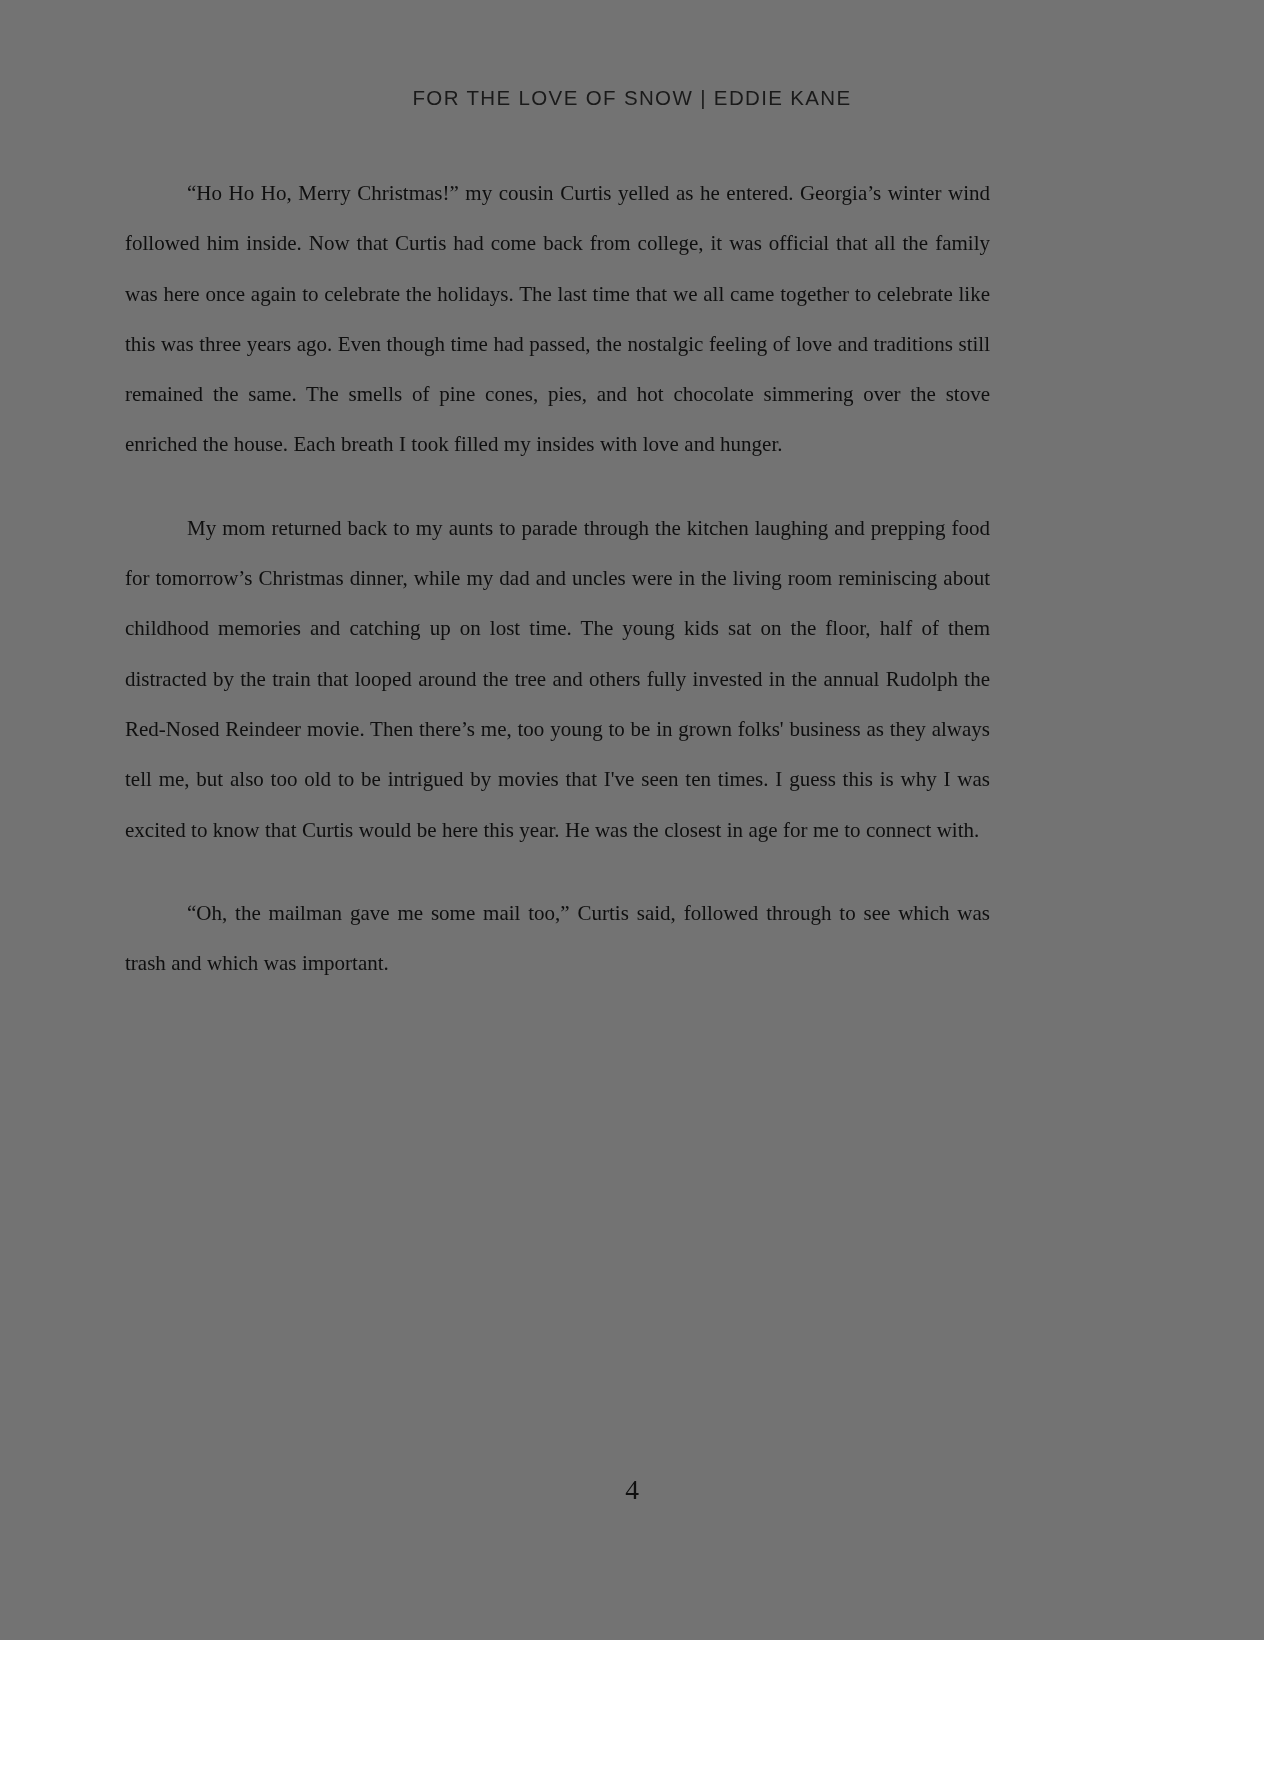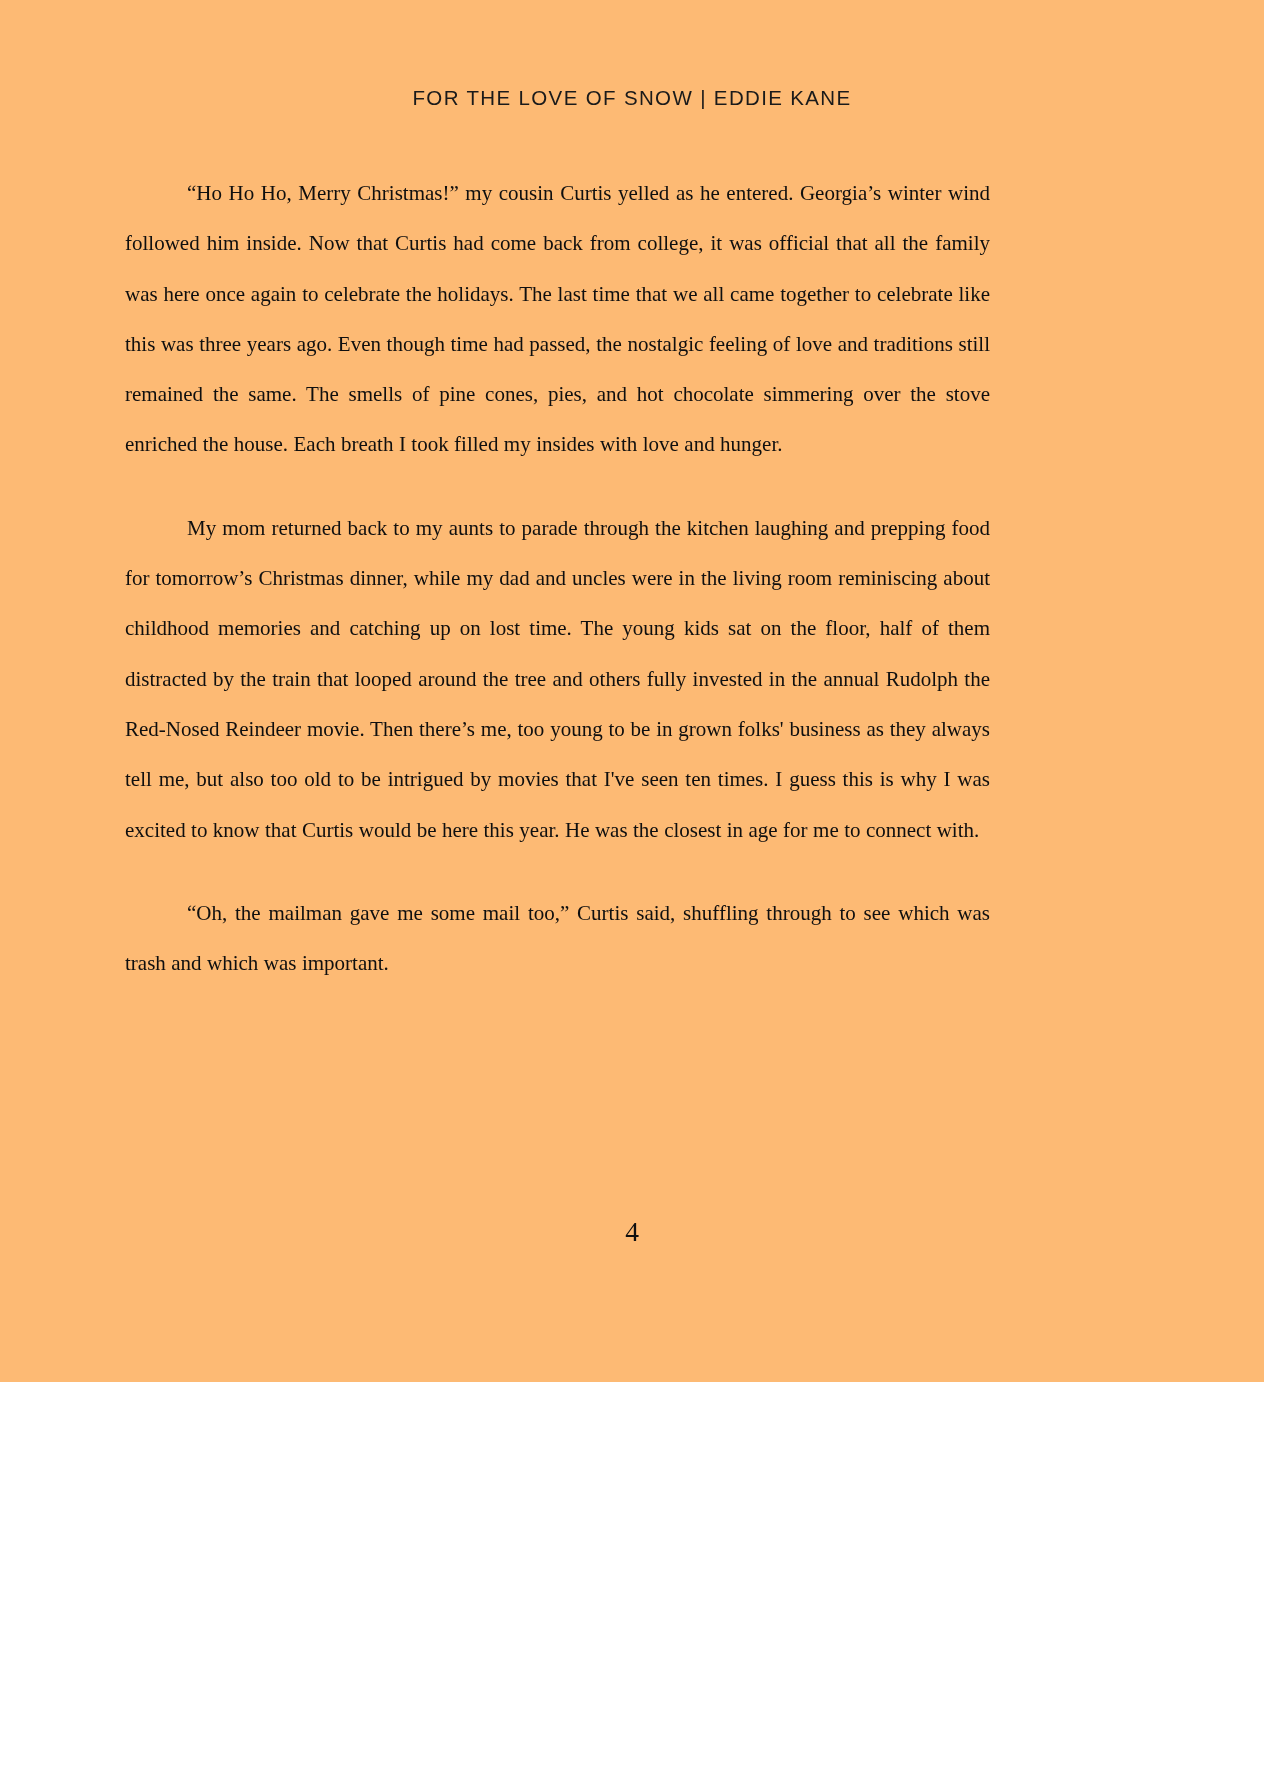--- a/index.html
+++ b/index.html
@@ -5,23 +5,23 @@
 <style>
   html, body {
     margin: 0;
     padding: 0;
     background: #ffffff;
   }
 
   .page {
     position: relative;
     width: 1264px;
-    height: 1382px;
+    height: 1640px;
     margin: 0 auto;
-    background: #fdba74;
+    background: #737373;
     box-sizing: border-box;
     overflow: hidden;
   }
 
   
   .running-header {
     position: absolute;
     top: 86px;
     left: 0;
     right: 0;
@@ -80,19 +80,19 @@
 <div class="page">
 
   <div class="running-header">FOR THE LOVE OF SNOW | EDDIE KANE</div>
 
   <div class="text-block">
 
     <p class="body-paragraph">“Ho Ho Ho, Merry Christmas!” my cousin Curtis yelled as he entered. Georgia’s winter wind followed him inside. Now that Curtis had come back from college, it was official that all the family was here once again to celebrate the holidays. The last time that we all came together to celebrate like this was three years ago. Even though time had passed, the nostalgic feeling of love and traditions still remained the same. The smells of pine cones, pies, and hot chocolate simmering over the stove enriched the house. Each breath I took filled my insides with love and hunger.</p>
 
     <p class="body-paragraph">My mom returned back to my aunts to parade through the kitchen laughing and prepping food for tomorrow’s Christmas dinner, while my dad and uncles were in the living room reminiscing about childhood memories and catching up on lost time. The young kids sat on the floor, half of them distracted by the train that looped around the tree and others fully invested in the annual Rudolph the Red-Nosed Reindeer movie. Then there’s me, too young to be in grown folks' business as they always tell me, but also too old to be intrigued by movies that I've seen ten times. I guess this is why I was excited to know that Curtis would be here this year. He was the closest in age for me to connect with.</p>
 
-    <p class="body-paragraph">“Oh, the mailman gave me some mail too,” Curtis said, shuffling through to see which was trash and which was important.</p>
+    <p class="body-paragraph">“Oh, the mailman gave me some mail too,” Curtis said, followed through to see which was trash and which was important.</p>
 
   </div>
 
   <div class="folio">4</div>
 
 </div>
 
 </body></html>

